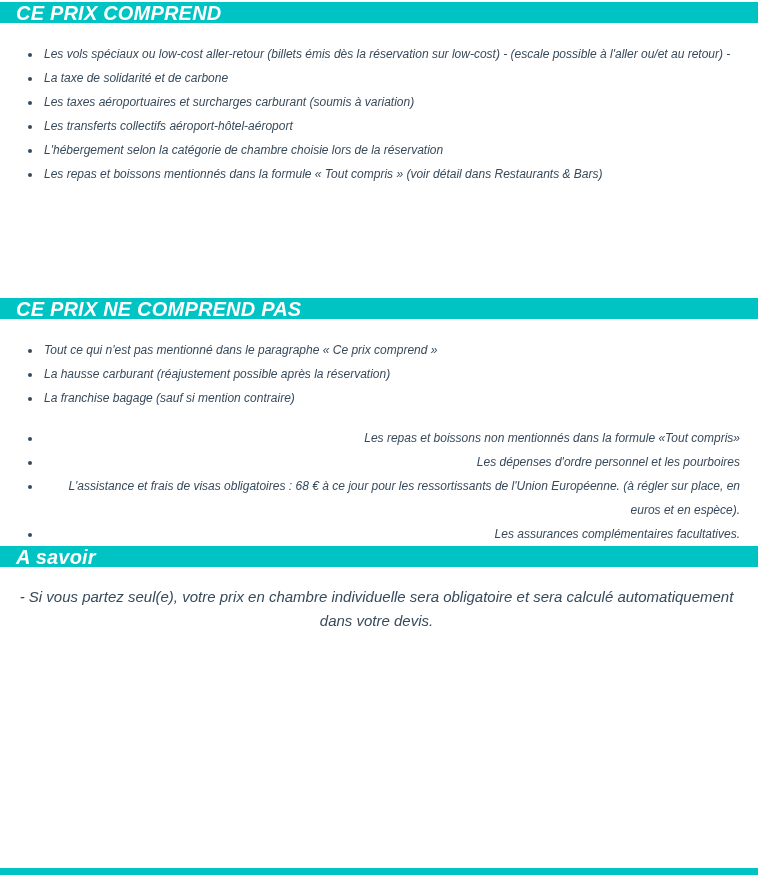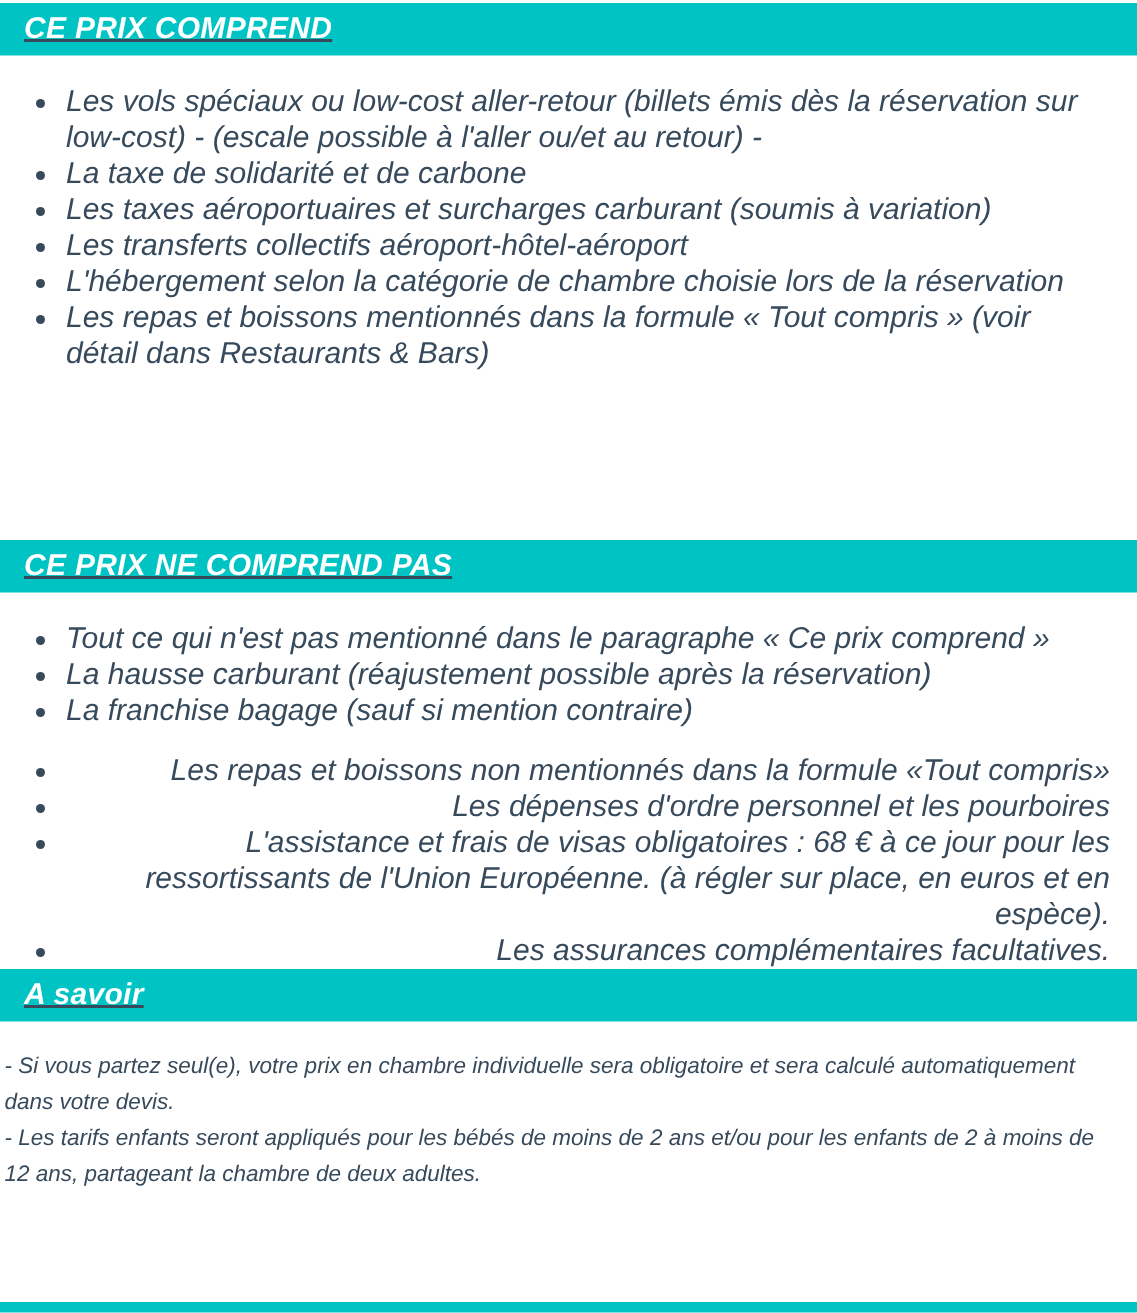--- a/index.html
+++ b/index.html
@@ -10,26 +10,25 @@
     overflow: hidden;
     position: relative;
     font-family: "Liberation Sans", "DejaVu Sans", sans-serif;
     font-style: italic;
     color: var(--body-text, #374a5c);
   }
   .page { position: relative; width: 100%; height: 100%; }
 
   .section-bar {
     background: var(--accent, #00c3c4);
-    height: 35px;
+    height: 21px;
     display: flex;
-    align-items: center;
+    align-items: flex-start;
     padding-left: 16px;
     width: 100%;
-    text-decoration: underline;
   }
   .section-title {
     color: var(--header-text, #ffffff);
     font-size: 20px;
     font-weight: 700;
     font-style: italic;
     letter-spacing: 0.2px;
     white-space: nowrap;
   }
 
@@ -37,30 +36,31 @@
   .section-not-included { margin-top: 112px; }
   .section-a-savoir { }
 
   .bullet-list {
     list-style: disc;
     margin: 19px 0 0 0;
     padding: 0 18px 0 42px;
   }
   .bullet-list.group-b { margin-top: 16px; text-align: right; }
   .bullet-item {
-    font-size: 20px;
+    font-size: 12px;
     line-height: 24px;
     padding-left: 2px;
   }
 
   .notes {
     margin-top: 18px;
     padding: 0 8px 0 3px;
     font-size: 15px;
     line-height: 24px;
+    text-align: center;
   }
   .notes p { margin: 0; }
 
   .bottom-bar {
     position: absolute;
     left: 0;
     right: 0;
     bottom: 0;
     height: 9px;
     background: var(--accent, #00c3c4);
@@ -101,19 +101,18 @@
       <li class="bullet-item">Les assurances complémentaires facultatives.</li>
     </ul>
   </section>
 
   <section class="section section-a-savoir">
     <div class="section-bar">
       <h2 class="section-title">A savoir</h2>
     </div>
     <div class="notes">
       <p>- Si vous partez seul(e), votre prix en chambre individuelle sera obligatoire et sera calculé automatiquement dans votre devis.</p>
-      <p>- Les tarifs enfants seront appliqués pour les bébés de moins de 2 ans et/ou pour les enfants de 2 à moins de 12 ans, partageant la chambre de deux adultes.</p>
     </div>
   </section>
 
   <div class="bottom-bar"></div>
 
 </main>
 
 </body></html>

